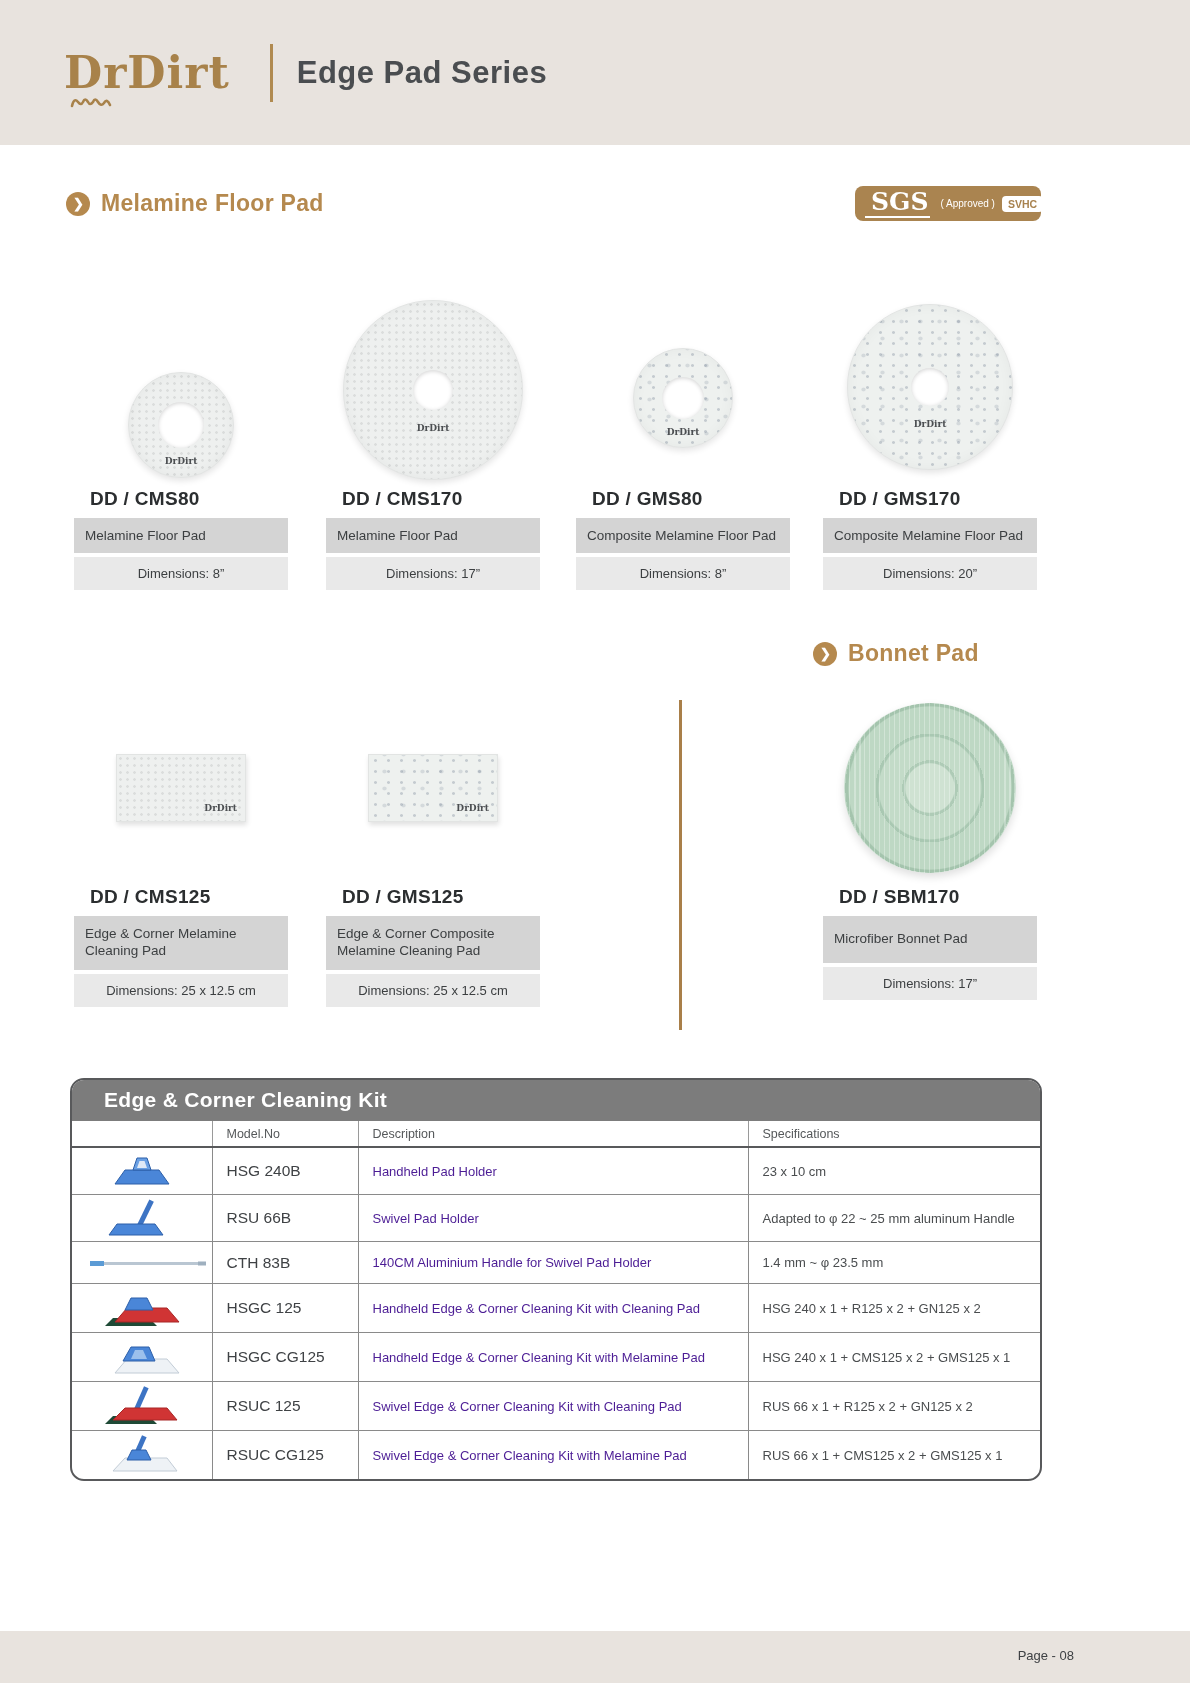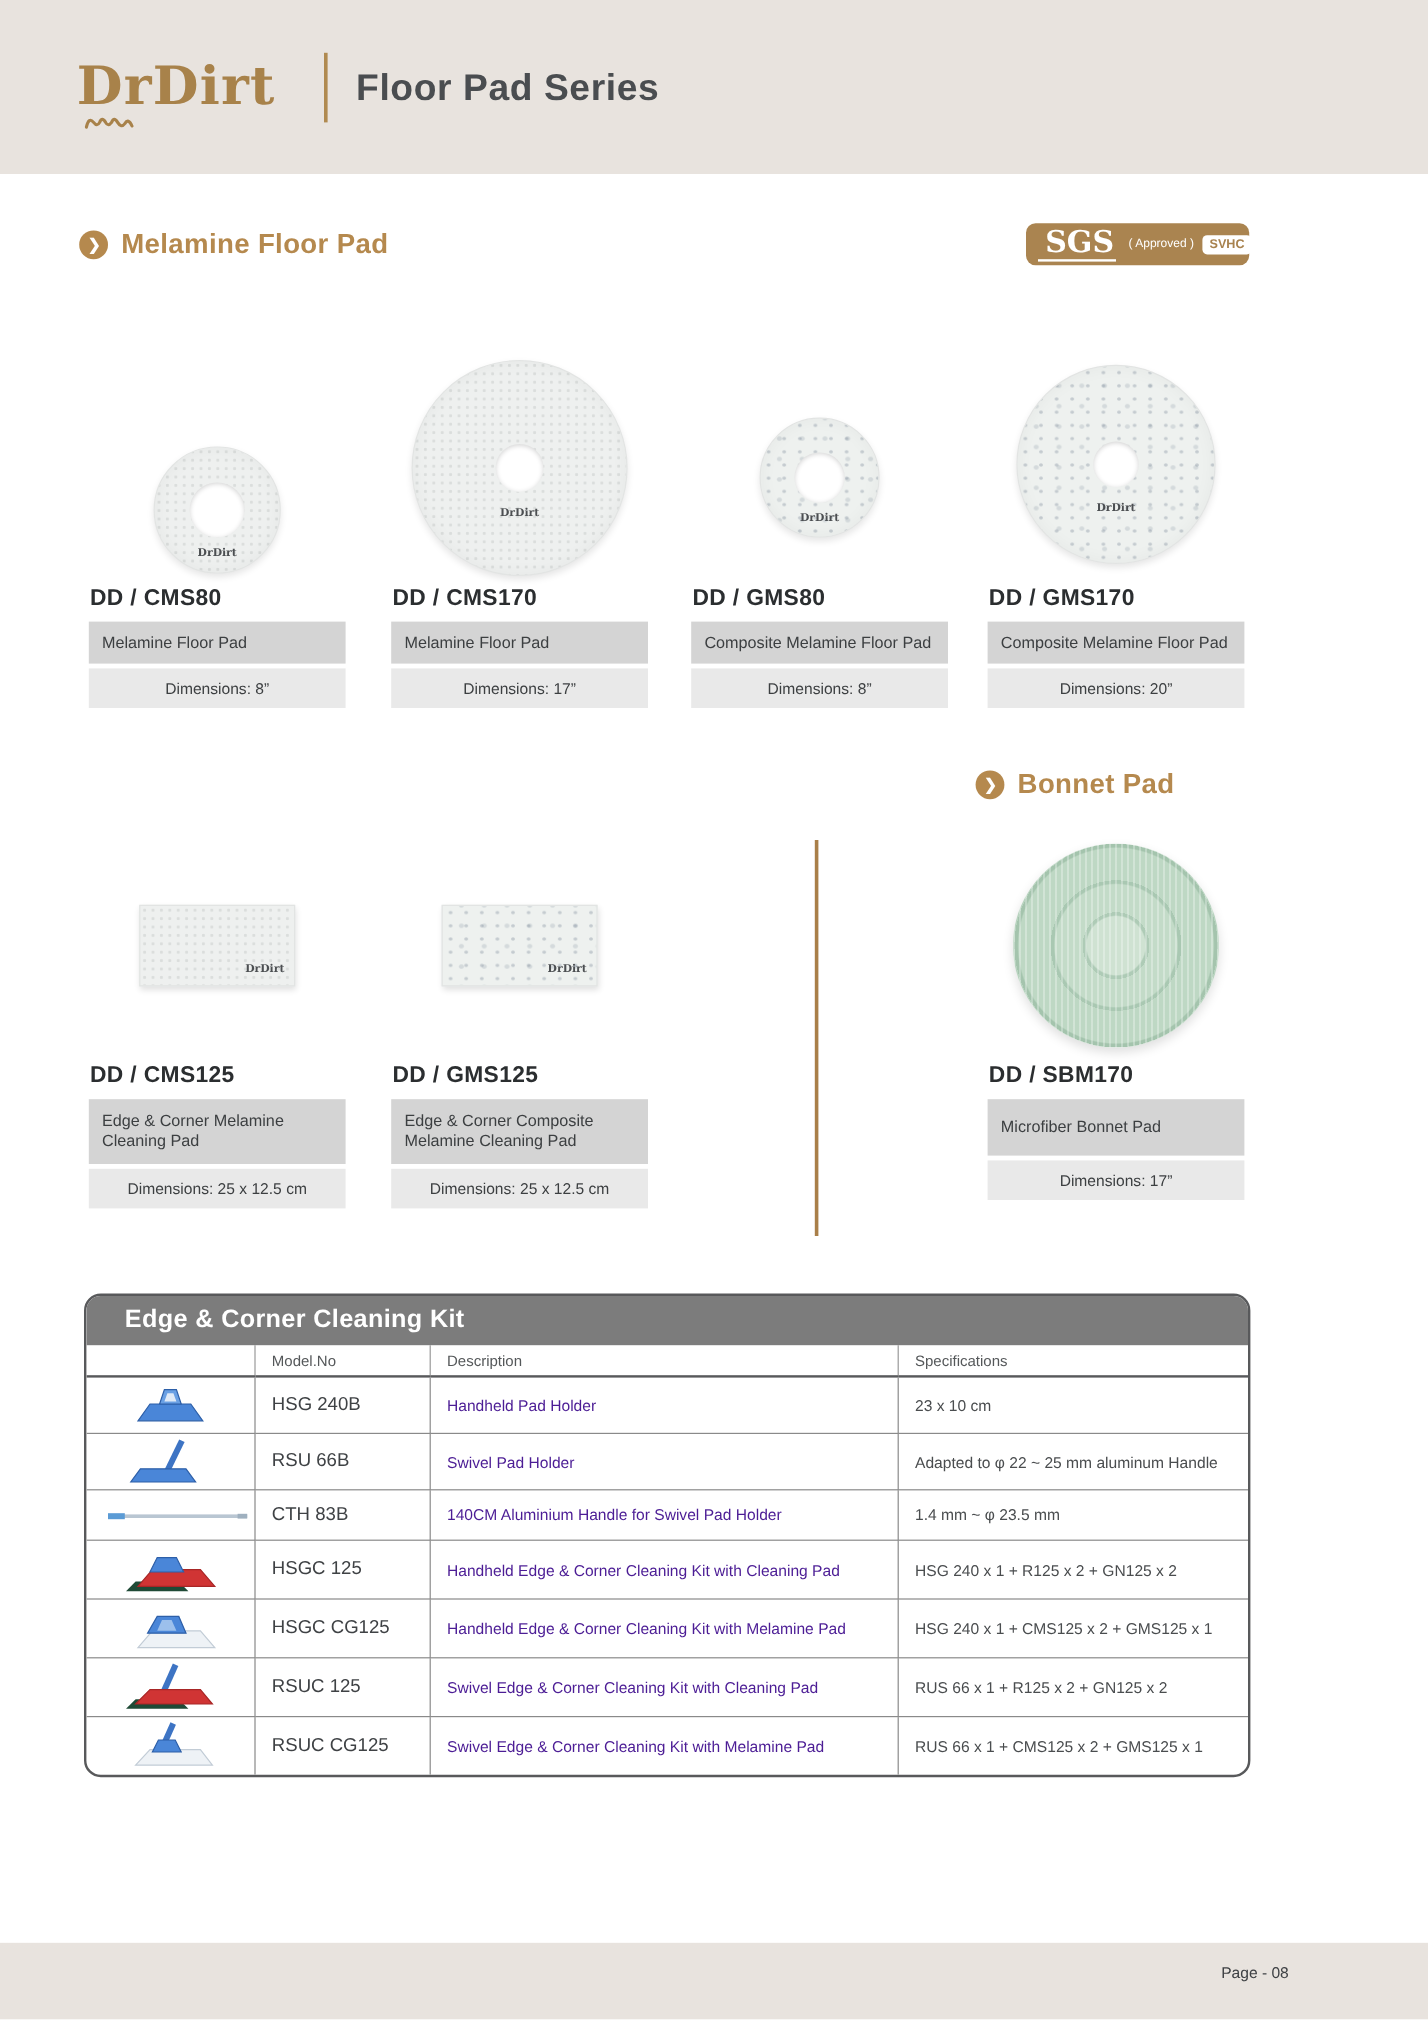--- a/index.html
+++ b/index.html
@@ -54,21 +54,21 @@
   .rect-pad .pad-mark{left:auto;transform:none;right:8px;bottom:8px;}
   .bonnet{
     width:172px;height:170px;border-radius:50%;
     background:
       repeating-linear-gradient(90deg, rgba(255,255,255,.30) 0 1.5px, rgba(0,0,0,0) 1.5px 5px),
       radial-gradient(circle at 50% 50%,
         #cfe2d2 0 20%, #aecbb6 21% 23%, #c3dbc8 23% 42%, #a9c8b2 43% 45%,
         #bed8c4 45% 67%, #a4c4ad 68% 70%, #b8d3bf 70% 100%);
     box-shadow:0 4px 9px rgba(0,0,0,.13);
   }
-  .prod-model{font-size:19px;font-weight:bold;color:#2b2e30;letter-spacing:.3px;margin:8px 0 8px 1px;}
+  .prod-model{font-size:19px;font-weight:bold;color:#2b2e30;letter-spacing:.3px;margin:8px 0 8px 16px;}
   .bar-name{background:#d4d4d4;color:#3c3f41;font-size:13.5px;padding:10px 11px;box-sizing:border-box;}
   .bar-name.oneline{white-space:nowrap;overflow:hidden;}
   .bar-name.tall{min-height:47px;display:flex;align-items:center;line-height:1.25;}
   .bar-dim{background:#e9e9e9;color:#3c3f41;font-size:13px;padding:9px 11px;margin-top:4px;box-sizing:border-box;text-align:center;}
   .mid-divider{position:absolute;left:679px;top:700px;width:3px;height:330px;background:#a97f49;}
   
   .tbl-frame{position:absolute;left:70px;top:1078px;width:968px;border:2px solid #58595b;border-radius:14px;overflow:hidden;background:#fff;}
   .tbl-title{background:#7c7c7c;color:#ffffff;font-weight:bold;font-size:21px;letter-spacing:.3px;padding:8px 0 9px 32px;}
   table.kit{width:100%;border-collapse:collapse;table-layout:fixed;}
   table.kit col.c-img{width:140px;} table.kit col.c-model{width:146px;}
@@ -77,35 +77,35 @@
   table.kit th:first-child{border-left:none;}
   table.kit td{border:1px solid #8a8a8a;height:37px;padding:2px 14px;vertical-align:middle;}
   table.kit td:first-child{border-left:none;} table.kit td:last-child{border-right:none;}
   table.kit tr:last-child td{border-bottom:none;}
   td.cell-model{font-size:15.5px;color:#3f4245;padding-left:26px;}
   td.cell-desc{font-size:13px;color:#4c1d95;}
   td.cell-spec{font-size:13px;color:#4a4d4f;}
   td.cell-img{text-align:center;padding:2px 4px;}
   td.cell-img svg{display:block;margin:0 auto;}
   
-  .page-footer{position:absolute;left:0;bottom:0;width:1190px;height:64px;background:#e8e3de;}
+  .page-footer{position:absolute;left:0;bottom:0;width:1190px;height:52px;background:#e8e3de;}
   .page-num{position:absolute;right:116px;top:17px;font-size:13px;color:#3e4144;}
 </style>
 </head>
 <body>
 
 <div class="page-header">
   <div class="brand-wrap">
     <div class="brand">DrDirt</div>
     <svg class="brand-paw" width="52" height="16" viewBox="0 0 52 16">
       <path d="M2,13 q2,-9 6,-4 q3,4 5,0 q2,-5 5,0 q2,4 5,0 q2,-5 5,0 q3,5 6,1 q3,-5 6,2" fill="none" stroke="#a8824a" stroke-width="2.6" stroke-linecap="round"></path>
     </svg>
   </div>
   <div class="header-divider"></div>
-  <div class="page-title">Floor Pad Series</div>
+  <div class="page-title">Edge Pad Series</div>
 </div>
 
 <div class="sec-head" style="left:66px;top:190px;">
   <span class="chev">❯</span>
   <span class="sec-title">Melamine Floor Pad</span>
 </div>
 
 <div class="sgs-badge">
   <span class="sgs-text">SGS</span>
   <span class="sgs-tick"></span>

